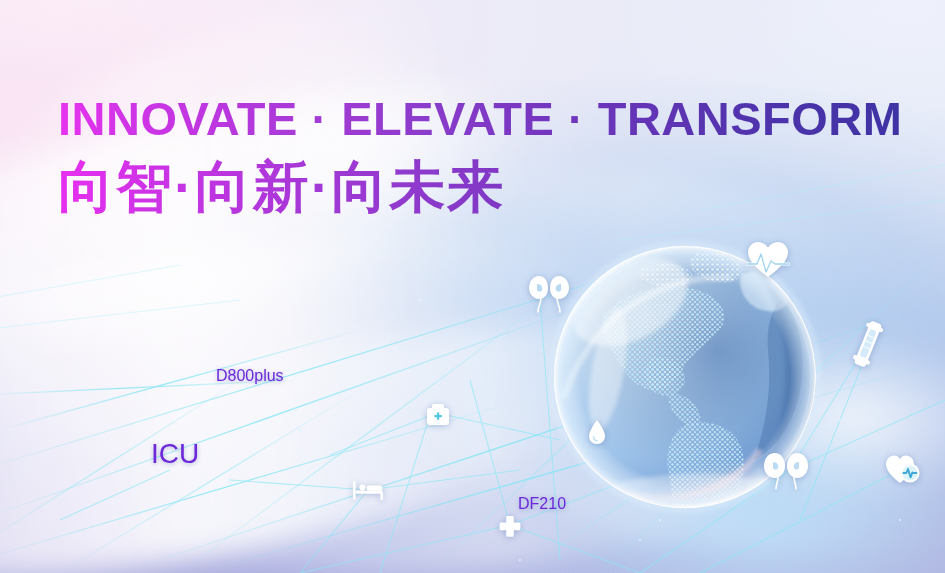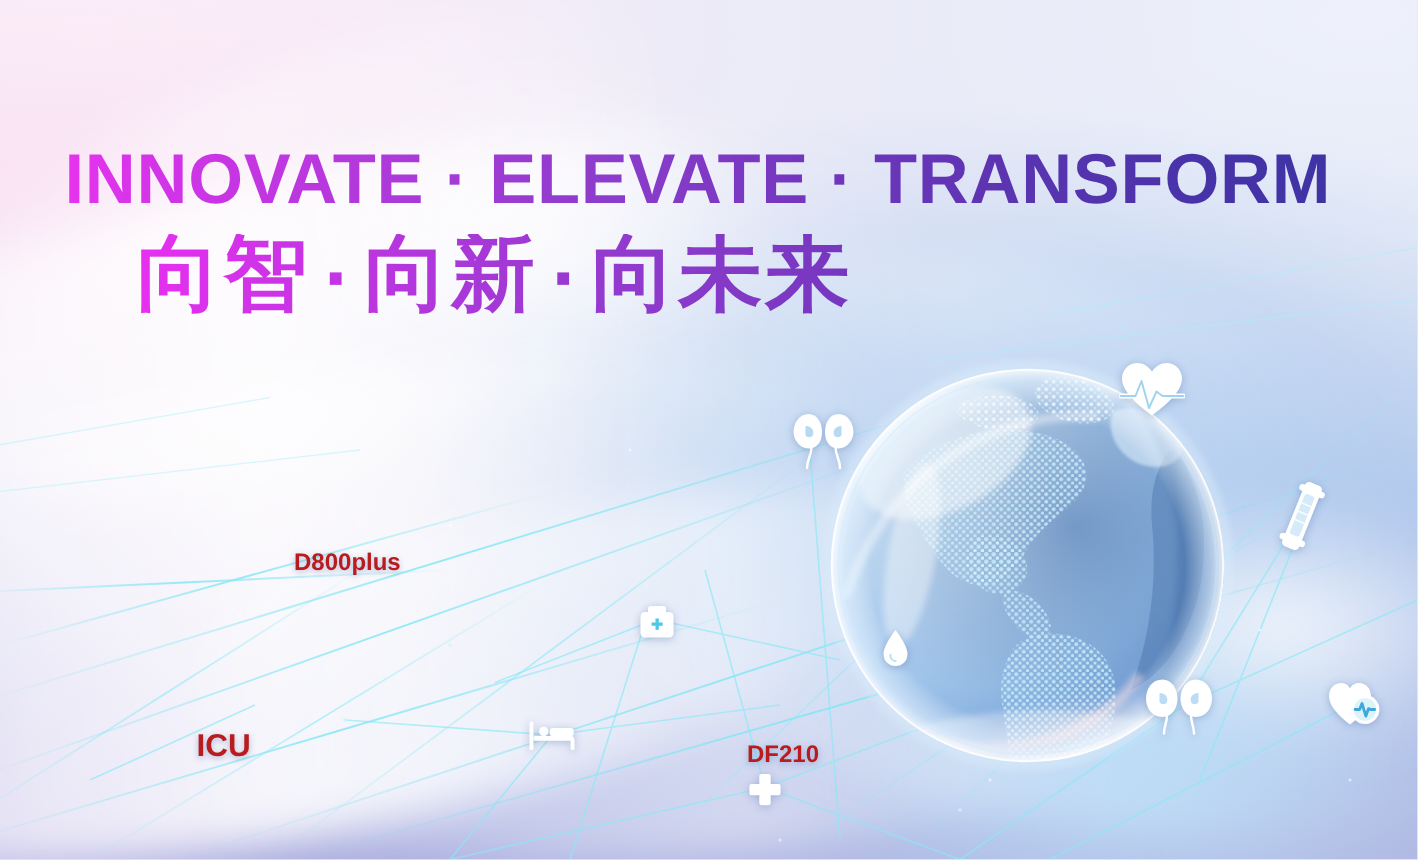--- a/index.html
+++ b/index.html
@@ -62,46 +62,46 @@
       background:radial-gradient(closest-side,rgba(255,255,255,.85),rgba(255,255,255,0));filter:blur(18px);}
   .glow-b{position:absolute;left:170px;top:40px;width:360px;height:220px;border-radius:50%;
       background:radial-gradient(closest-side,rgba(255,255,255,.8),rgba(255,255,255,0));filter:blur(22px);}
   .glow-c{position:absolute;left:560px;top:420px;width:420px;height:200px;border-radius:50%;
       background:radial-gradient(closest-side,rgba(190,235,255,.6),rgba(190,235,255,0));filter:blur(20px);}
 
   
   .net{position:absolute;inset:0;}
 
   
-  .headline-wrap{position:absolute;left:43px;top:95px;z-index:40;}
+  .headline-wrap{position:absolute;left:58px;top:95px;z-index:40;}
   .hl-en{
     font-size:47px;font-weight:700;letter-spacing:.5px;line-height:1;
     white-space:nowrap;
     background:linear-gradient(90deg,#e633ee 0%,#cf34e6 9%,#a93ad8 28%,#8a3ccb 44%,#7436bf 58%,#5c34b2 74%,#4733a8 90%,#3f33a4 100%);
     -webkit-background-clip:text;background-clip:text;color:transparent;
     -webkit-text-fill-color:transparent;
   }
   .hl-cn{
     margin-top:14px;
     font-size:56px;font-weight:700;letter-spacing:2px;line-height:1.1;
     white-space:nowrap;
-    font-family:Liberation Mono, monospace;
+    font-family:Liberation Sans, sans-serif;
     background:linear-gradient(90deg,#e72ff0 0%,#c734e4 14%,#a438d6 30%,#8a3aca 45%,#7536bf 60%,#6134b4 78%,#5434ab 100%);
-    -webkit-background-clip:text;background-clip:text;color:transparent;margin-left:48px;
+    -webkit-background-clip:text;background-clip:text;color:transparent;
     -webkit-text-fill-color:transparent;
   }
 
   
   .globe-wrap{position:absolute;left:546px;top:238px;width:278px;height:278px;z-index:20;}
 
   
-  .lbl{position:absolute;color:#b91c1c;font-weight:700;z-index:35;
-       text-shadow:0 1px 4px rgba(90,110,180,.45);white-space:nowrap;}
+  .lbl{position:absolute;color:#6d28d9;font-weight:400;z-index:35;
+       text-shadow:0 1px 4px rgba(90,110,180,.45);white-space:nowrap;margin-left:20px;}
   .lbl-d800{left:196px;top:367px;font-size:16px;}
-  .lbl-icu{left:131px;top:486px;font-size:21px;}
+  .lbl-icu{left:131px;top:438px;font-size:28px;}
   .lbl-df210{left:498px;top:495px;font-size:16px;}
 
   
   .ico{position:absolute;z-index:34;}
   .ico svg{display:block;filter:drop-shadow(0 1px 3px rgba(80,110,170,.40));}
 </style>
 </head>
 <body>
 
 <div id="banner">

